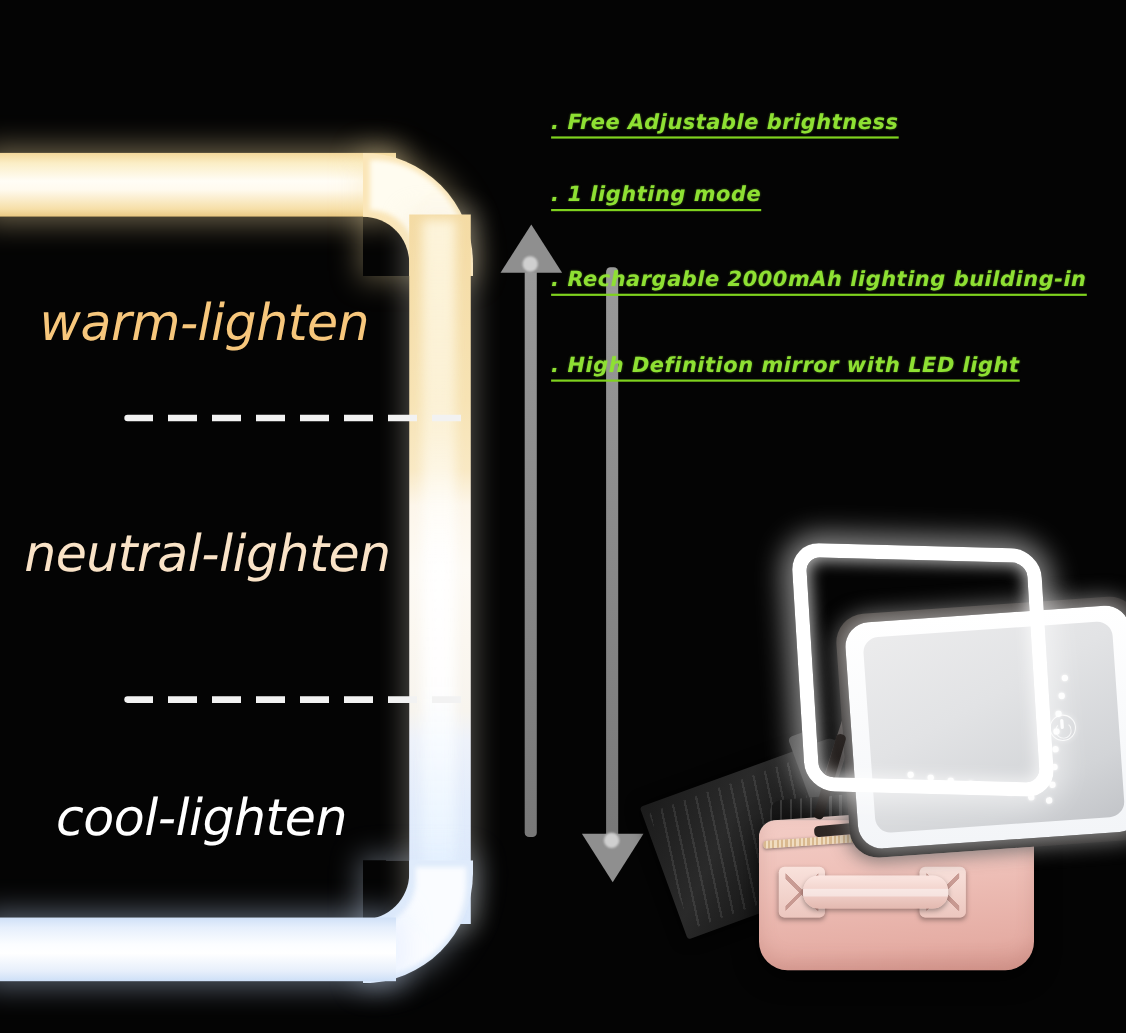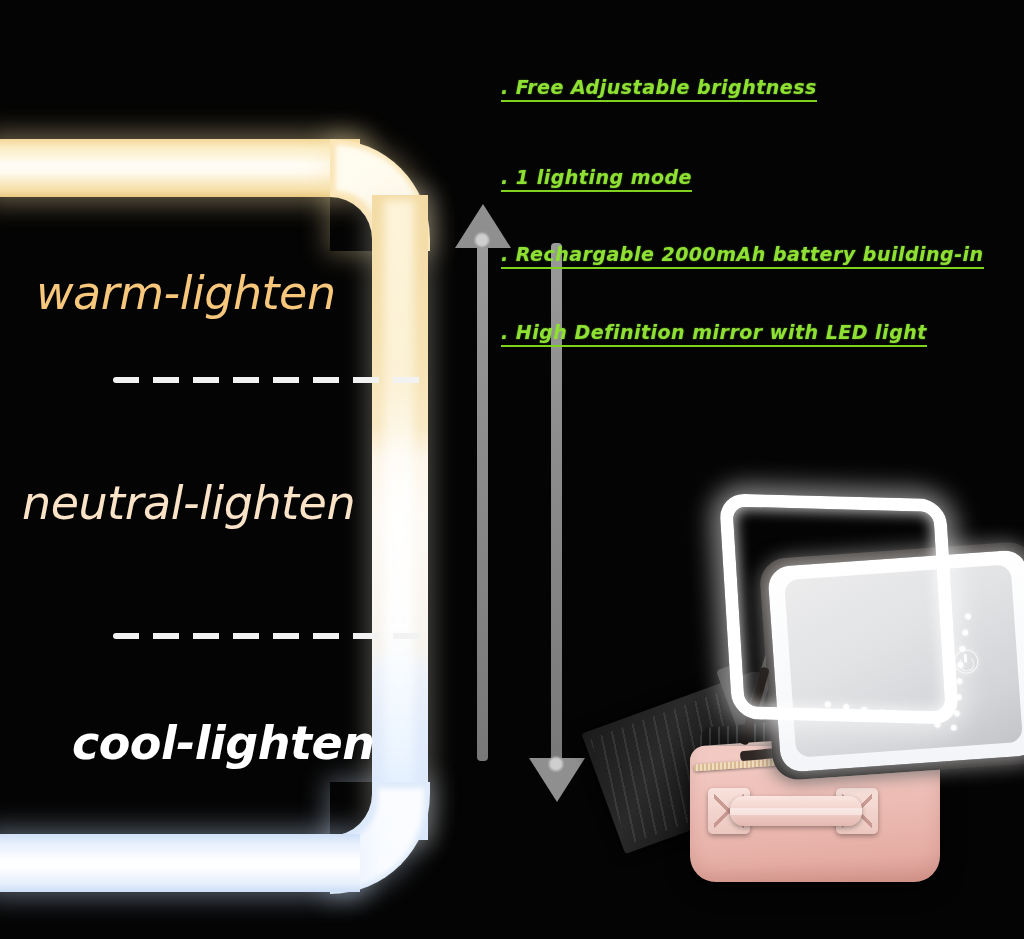--- a/index.html
+++ b/index.html
@@ -93,21 +93,21 @@
   #dash-neutral-cool{left:113px;top:633px;width:313px;}
 
   
   .mode-label{
     position:absolute;font-style:italic;font-weight:400;
     font-family:"DejaVu Sans", sans-serif;
     white-space:nowrap;letter-spacing:-0.5px;
   }
   #label-warm{left:36px;top:266px;font-size:46px;color:#f7c77c;}
   #label-neutral{left:22px;top:476px;font-size:46px;color:#fae3c7;}
-  #label-cool{left:72px;top:716px;font-size:46px;color:#ffffff;font-weight:bold;}
+  #label-cool{left:51px;top:716px;font-size:46px;color:#ffffff;}
 
   
   .arrow-shaft{position:absolute;background:#8c8c8c;border-radius:4px;}
   #arrow-up-shaft{left:477px;top:236px;width:11px;height:525px;
      background:linear-gradient(to bottom,#9a9a9a,#787878);}
   #arrow-down-shaft{left:551px;top:243px;width:11px;height:525px;
      background:linear-gradient(to bottom,#9a9a9a,#787878);}
   #arrow-up-head{
     position:absolute;left:455px;top:204px;width:0;height:0;
     border-left:28px solid transparent;border-right:28px solid transparent;
@@ -126,21 +126,21 @@
   
   .feature{
     position:absolute;white-space:nowrap;
     font-family:"DejaVu Sans", sans-serif;
     font-style:italic;font-weight:700;font-size:19px;
     color:#8ee033;letter-spacing:0.5px;
     border-bottom:2px solid #7fd21e;
     padding-bottom:2px;
     text-shadow:0 0 2px rgba(140,225,50,.5);
   }
-  #feature-0{left:501px;top:76px;}
+  #feature-0{left:501px;top:100px;}
   #feature-1{left:501px;top:166px;}
   #feature-2{left:501px;top:243px;}
   #feature-3{left:501px;top:321px;text-align:center;}
 
   
   .product{position:absolute;left:590px;top:470px;width:434px;height:430px;}
 
   
   .brush-flap{
     position:absolute;left:2px;top:195px;width:190px;height:128px;
@@ -328,21 +328,21 @@
     <div class="arrow-notch" id="arrow-up-notch"></div>
   </div>
   <div>
     <div class="arrow-shaft" id="arrow-down-shaft"></div>
     <div id="arrow-down-head"></div>
     <div class="arrow-notch" id="arrow-down-notch"></div>
   </div>
 
   <div class="feature" id="feature-0">. Free Adjustable brightness</div>
   <div class="feature" id="feature-1">. 1 lighting mode </div>
-  <div class="feature" id="feature-2">. Rechargable 2000mAh battery building-in</div>
+  <div class="feature" id="feature-2">. Rechargable 2000mAh lighting building-in</div>
   <div class="feature" id="feature-3">. High Definition mirror with LED light</div>
 
   <div class="product">
 
     <div class="brush-flap"></div>
     <div class="brush-flap-edge"></div>
     <div class="brush-stick"></div>
 
     <div class="case-interior"></div>
     <div class="divider-v" id="divider-v-1"></div>

